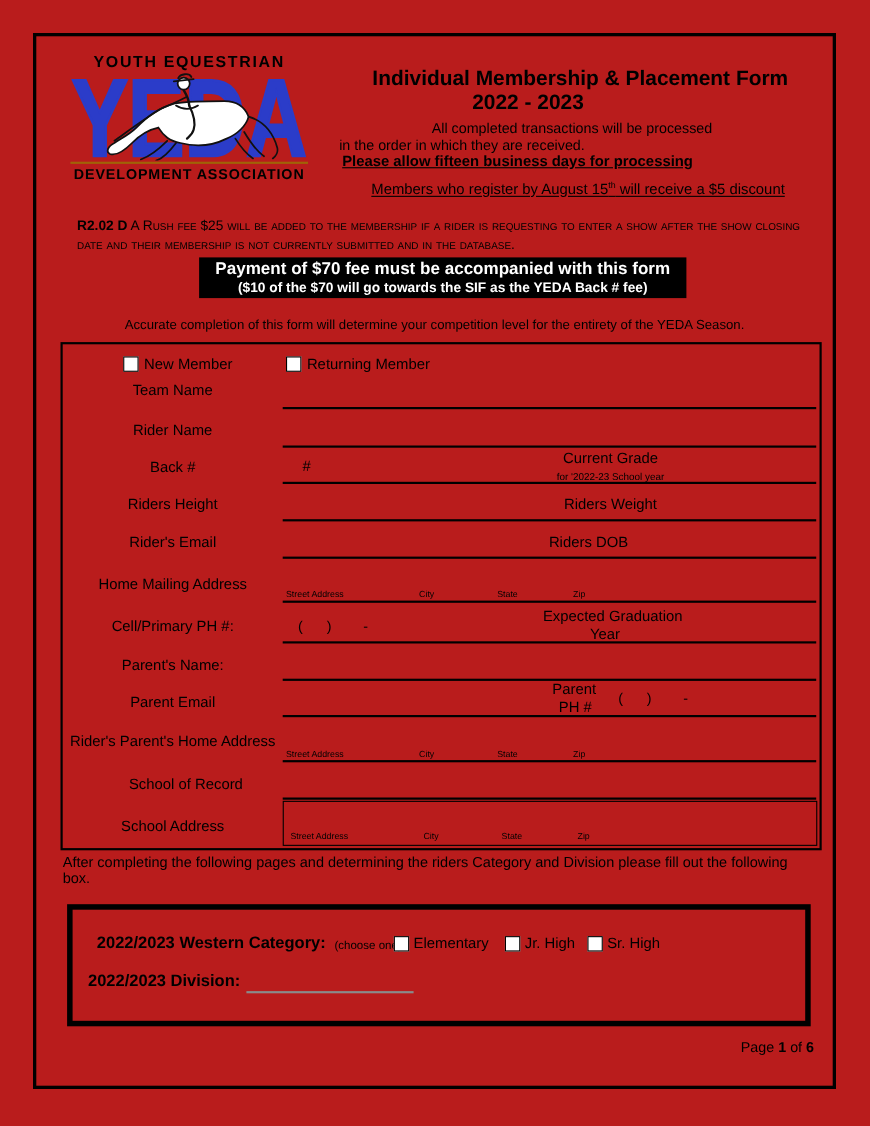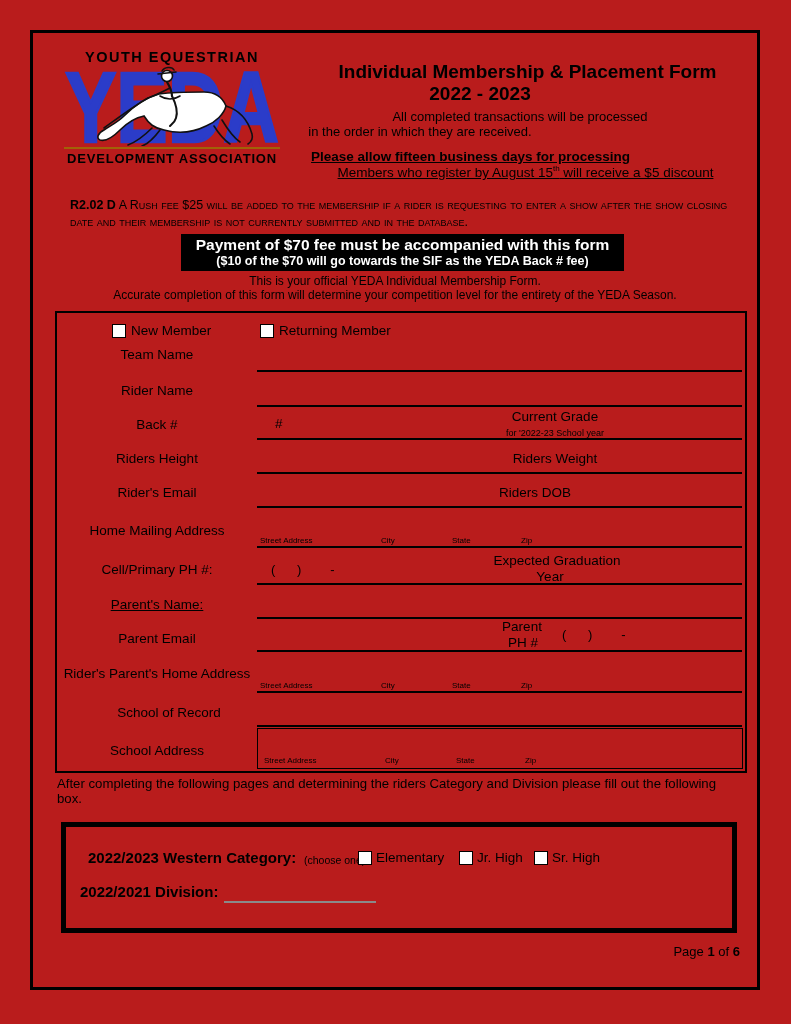--- a/index.html
+++ b/index.html
@@ -15,21 +15,21 @@
   #logo{left:64px;top:49px;width:216px;}
   #logo-top{font-size:14.5px;font-weight:bold;letter-spacing:1.5px;text-align:center;white-space:nowrap;}
   #logo-svg{display:block;margin-top:1px;}
   #logo-bottom{font-size:13px;font-weight:bold;letter-spacing:0.8px;text-align:center;
                border-top:2px solid #a16207;padding-top:2px;margin-top:1px;white-space:nowrap;}
   
   #title{left:300px;top:61px;width:455px;font-size:19px;}
   #season{left:300px;top:83px;width:360px;font-size:19px;}
   #note1{left:300px;top:109px;width:440px;font-size:13px;}
   #note2{left:300px;top:124px;width:240px;font-size:13px;}
-  #procnote{left:308px;top:149px;width:325px;font-size:13.5px;}
+  #procnote{left:308px;top:139px;width:325px;font-size:13.5px;}
   #discount{left:333px;top:164px;width:385px;font-size:13.5px;}
   sup{font-size:8px;}
   
   #rush{left:70px;top:197px;width:666px;font-size:12.5px;line-height:1.35;font-variant:small-caps;}
   
   #paybox{left:181px;top:234px;width:443px;background:#000;color:#fff;padding:2px 0 3px;}
   .pay1{font-size:15.5px;font-weight:bold;line-height:1.15;}
   .pay2{font-size:12.5px;font-weight:bold;line-height:1.15;}
   
   #off1{left:95px;top:274px;width:600px;font-size:12px;}
@@ -91,21 +91,20 @@
   <div class="abs ctr b u" id="procnote">Please allow fifteen business days for processing</div>
   <div class="abs ctr u" id="discount"><span>Members who register by August 15</span><sup>th</sup><span> will receive a $5 discount</span></div>
 
   <div class="abs" id="rush"><b>R2.02 D</b><span> A Rush fee $25 will be added to the membership if a rider is requesting to enter a show after the show closing date and their membership is not currently submitted and in the database.</span></div>
 
   <div class="abs ctr" id="paybox">
     <div class="pay1">Payment of $70 fee must be accompanied with this form</div>
     <div class="pay2">($10 of the $70 will go towards the SIF as the YEDA Back # fee)</div>
   </div>
 
-  <div class="abs ctr" id="off1">This is your official YEDA Individual Membership Form.</div>
   <div class="abs ctr" id="off2">Accurate completion of this form will determine your competition level for the entirety of the YEDA Season.</div>
 
   <div class="abs" id="formbox">
 
     <span class="cb" style="left:55px;top:11px;"></span>
     <span class="cbl" style="left:74px;top:10px;">New Member</span>
     <span class="cb" style="left:203px;top:11px;"></span>
     <span class="cbl" style="left:222px;top:10px;">Returning Member</span>
 
     <div class="flabel" style="top:34px;">Team Name</div>
@@ -134,21 +133,21 @@
     <span class="subl" style="left:395px;top:223px;">State</span>
     <span class="subl" style="left:464px;top:223px;">Zip</span>
     <div class="fline" style="top:233px;"></div>
 
     <div class="flabel" style="top:249px;">Cell/Primary PH #:</div>
     <span class="phone" style="left:214px;top:249px;">(      )        -</span>
     <span class="cfield" style="left:493px;top:240px;padding-left:14px;">Expected Graduation</span>
     <span class="cfield" style="left:493px;top:256px;">Year</span>
     <div class="fline" style="top:270px;"></div>
 
-    <div class="flabel" style="top:284px;text-decoration:underline;">Parent's Name:</div>
+    <div class="flabel" style="top:284px;">Parent's Name:</div>
     <div class="fline" style="top:304px;"></div>
 
     <div class="flabel" style="top:318px;">Parent Email</div>
     <span class="cfield" style="left:465px;top:306px;">Parent</span>
     <span class="cfield" style="left:466px;top:322px;">PH #</span>
     <span class="phone" style="left:505px;top:314px;">(      )        -</span>
     <div class="fline" style="top:337px;"></div>
 
     <div class="flabel" style="top:353px;">Rider's Parent's Home Address</div>
     <span class="subl" style="left:203px;top:368px;">Street Address</span>
@@ -172,18 +171,18 @@
 
   <div class="abs" id="catbox">
     <span class="catlabel" style="left:22px;top:22px;">2022/2023 Western Category:</span>
     <span class="choose" style="left:238px;top:27px;">(choose one)</span>
     <span class="cb" style="left:292px;top:24px;"></span>
     <span class="cbl" style="left:310px;top:23px;">Elementary</span>
     <span class="cb" style="left:393px;top:24px;"></span>
     <span class="cbl" style="left:411px;top:23px;">Jr. High</span>
     <span class="cb" style="left:468px;top:24px;"></span>
     <span class="cbl" style="left:486px;top:23px;">Sr. High</span>
-    <span class="catlabel" style="left:14px;top:56px;">2022/2021 Division:</span>
+    <span class="catlabel" style="left:14px;top:56px;">2022/2023 Division:</span>
     <div id="division-line"></div>
   </div>
 
   <div class="abs" id="footer"><span>Page</span> <b>1</b> <span>of</span> <b>6</b></div>
 </div>
 
 </body></html>

